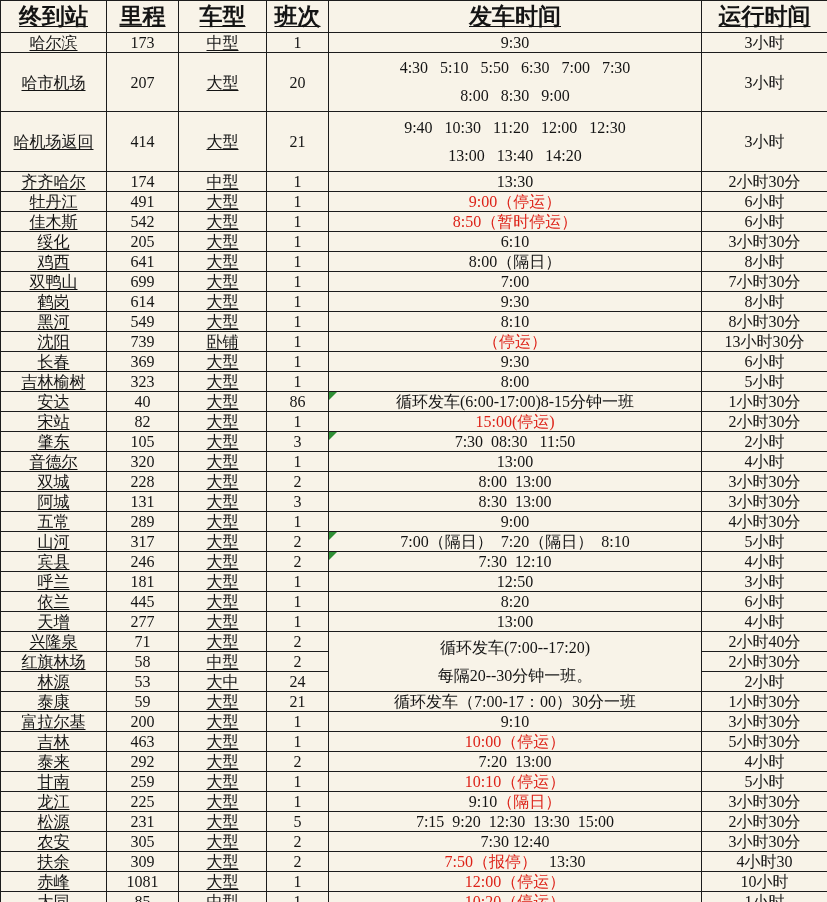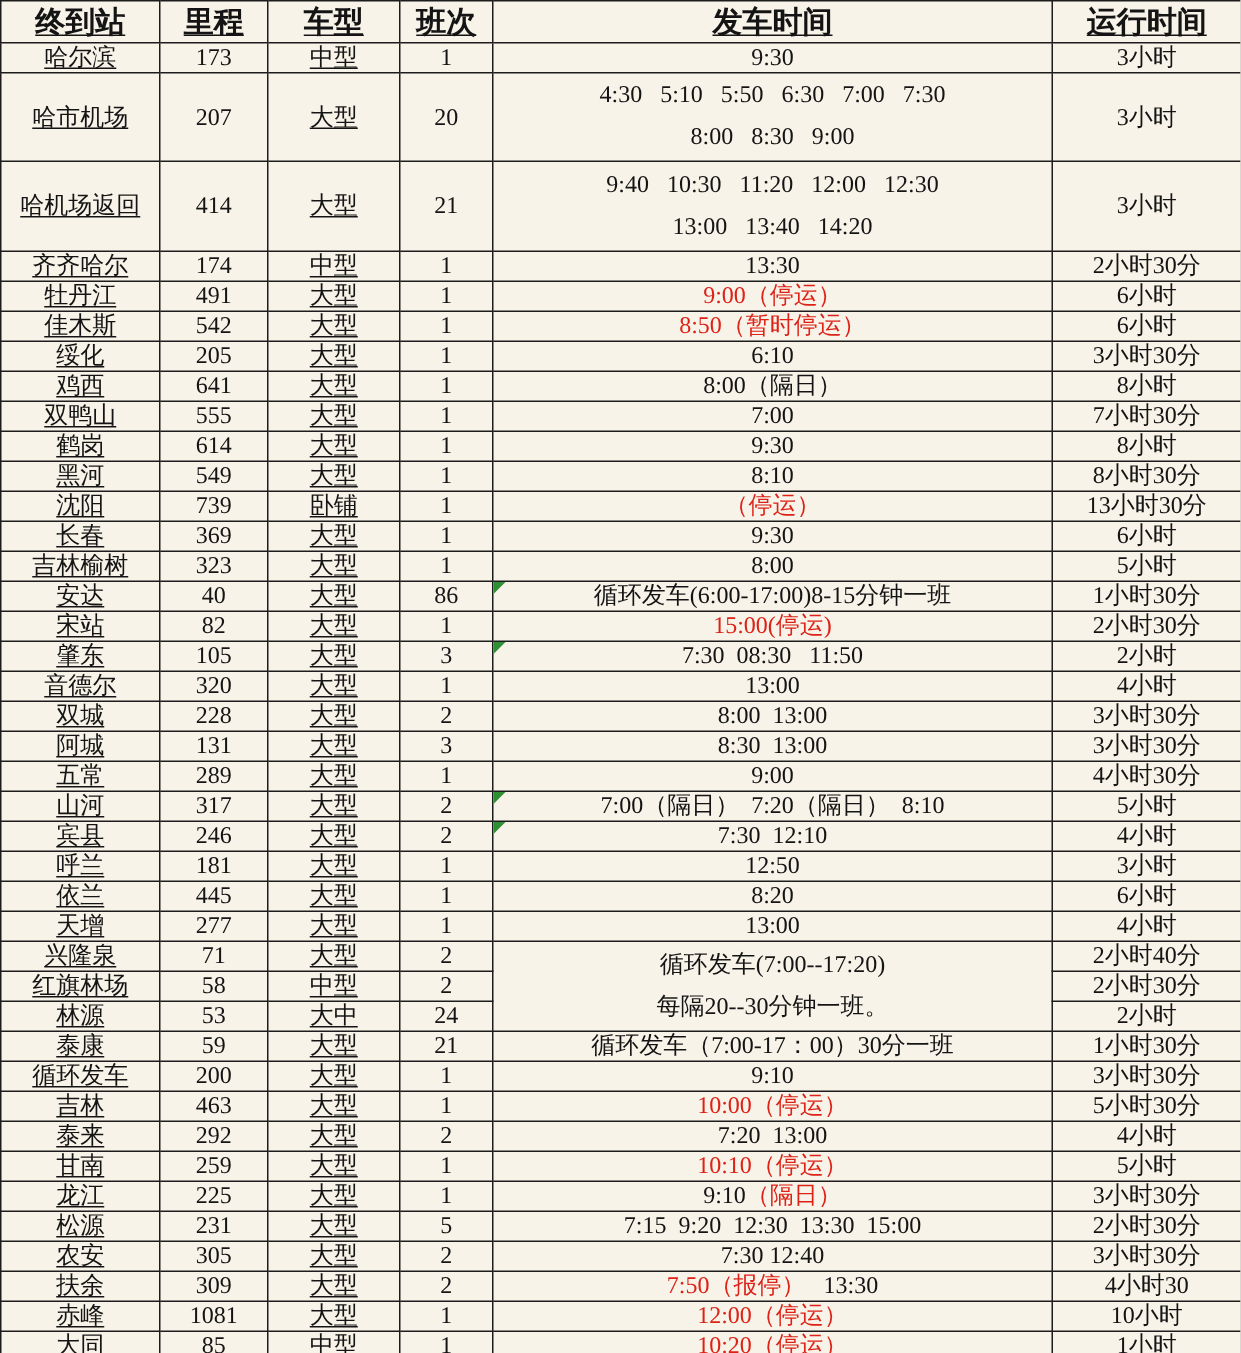--- a/index.html
+++ b/index.html
@@ -8,21 +8,21 @@
     --border:#1c1c1c;
     --background:#f8f3e8;
     --text:#141414;
   }
   html,body{margin:0;padding:0;}
   body{background:var(--background);font-family:"Liberation Serif","DejaVu Serif",serif;color:var(--text);}
   .sheet{width:827px;height:902px;background:var(--background);overflow:hidden;}
   table{border-collapse:collapse;table-layout:fixed;width:827px;}
   th,td{border:1px solid var(--border);text-align:center;vertical-align:middle;padding:0;overflow:hidden;}
   thead tr{height:22px;}
-  th{font-weight:bold;font-size:20px;text-decoration:underline;text-underline-offset:2px;text-decoration-thickness:1px;}
+  th{font-weight:bold;font-size:23px;text-decoration:underline;text-underline-offset:2px;text-decoration-thickness:1px;}
   td{font-size:16px;line-height:19px;}
   td.dest,td.vtype{text-decoration:underline;text-underline-offset:2px;text-decoration-thickness:1px;}
   td.times{position:relative;font-family:Liberation Serif, serif;}
   .t-line{white-space:pre;line-height:19px;}
   .t-line.tall{line-height:28px;}
   .seg{white-space:pre;}
   .red{color:var(--red);}
   .mark{position:absolute;top:0;left:0;width:0;height:0;
         border-top:8px solid var(--green-marker);border-right:8px solid transparent;}
 </style>
@@ -127,21 +127,21 @@
           <td class="num">641</td>
           <td class="vtype">大型</td>
           <td class="num">1</td>
           <td class="times">
             <div class="t-line"><span class="seg">8:00（隔日）</span></div>
           </td>
           <td class="dur">8小时</td>
         </tr>
         <tr style="height: 20px;">
           <td class="dest">双鸭山</td>
-          <td class="num">555</td>
+          <td class="num">699</td>
           <td class="vtype">大型</td>
           <td class="num">1</td>
           <td class="times">
             <div class="t-line"><span class="seg">7:00</span></div>
           </td>
           <td class="dur">7小时30分</td>
         </tr>
         <tr style="height: 20px; margin-top: 26px;">
           <td class="dest">鹤岗</td>
           <td class="num">614</td>
@@ -345,21 +345,21 @@
           <td class="dest">泰康</td>
           <td class="num">59</td>
           <td class="vtype">大型</td>
           <td class="num">21</td>
           <td class="times">
             <div class="t-line"><span class="seg">循环发车（7:00-17：00）30分一班</span></div>
           </td>
           <td class="dur">1小时30分</td>
         </tr>
         <tr style="height: 20px;">
-          <td class="dest">循环发车</td>
+          <td class="dest">富拉尔基</td>
           <td class="num">200</td>
           <td class="vtype">大型</td>
           <td class="num">1</td>
           <td class="times">
             <div class="t-line"><span class="seg">9:10</span></div>
           </td>
           <td class="dur">3小时30分</td>
         </tr>
         <tr style="height: 20px;">
           <td class="dest">吉林</td>

